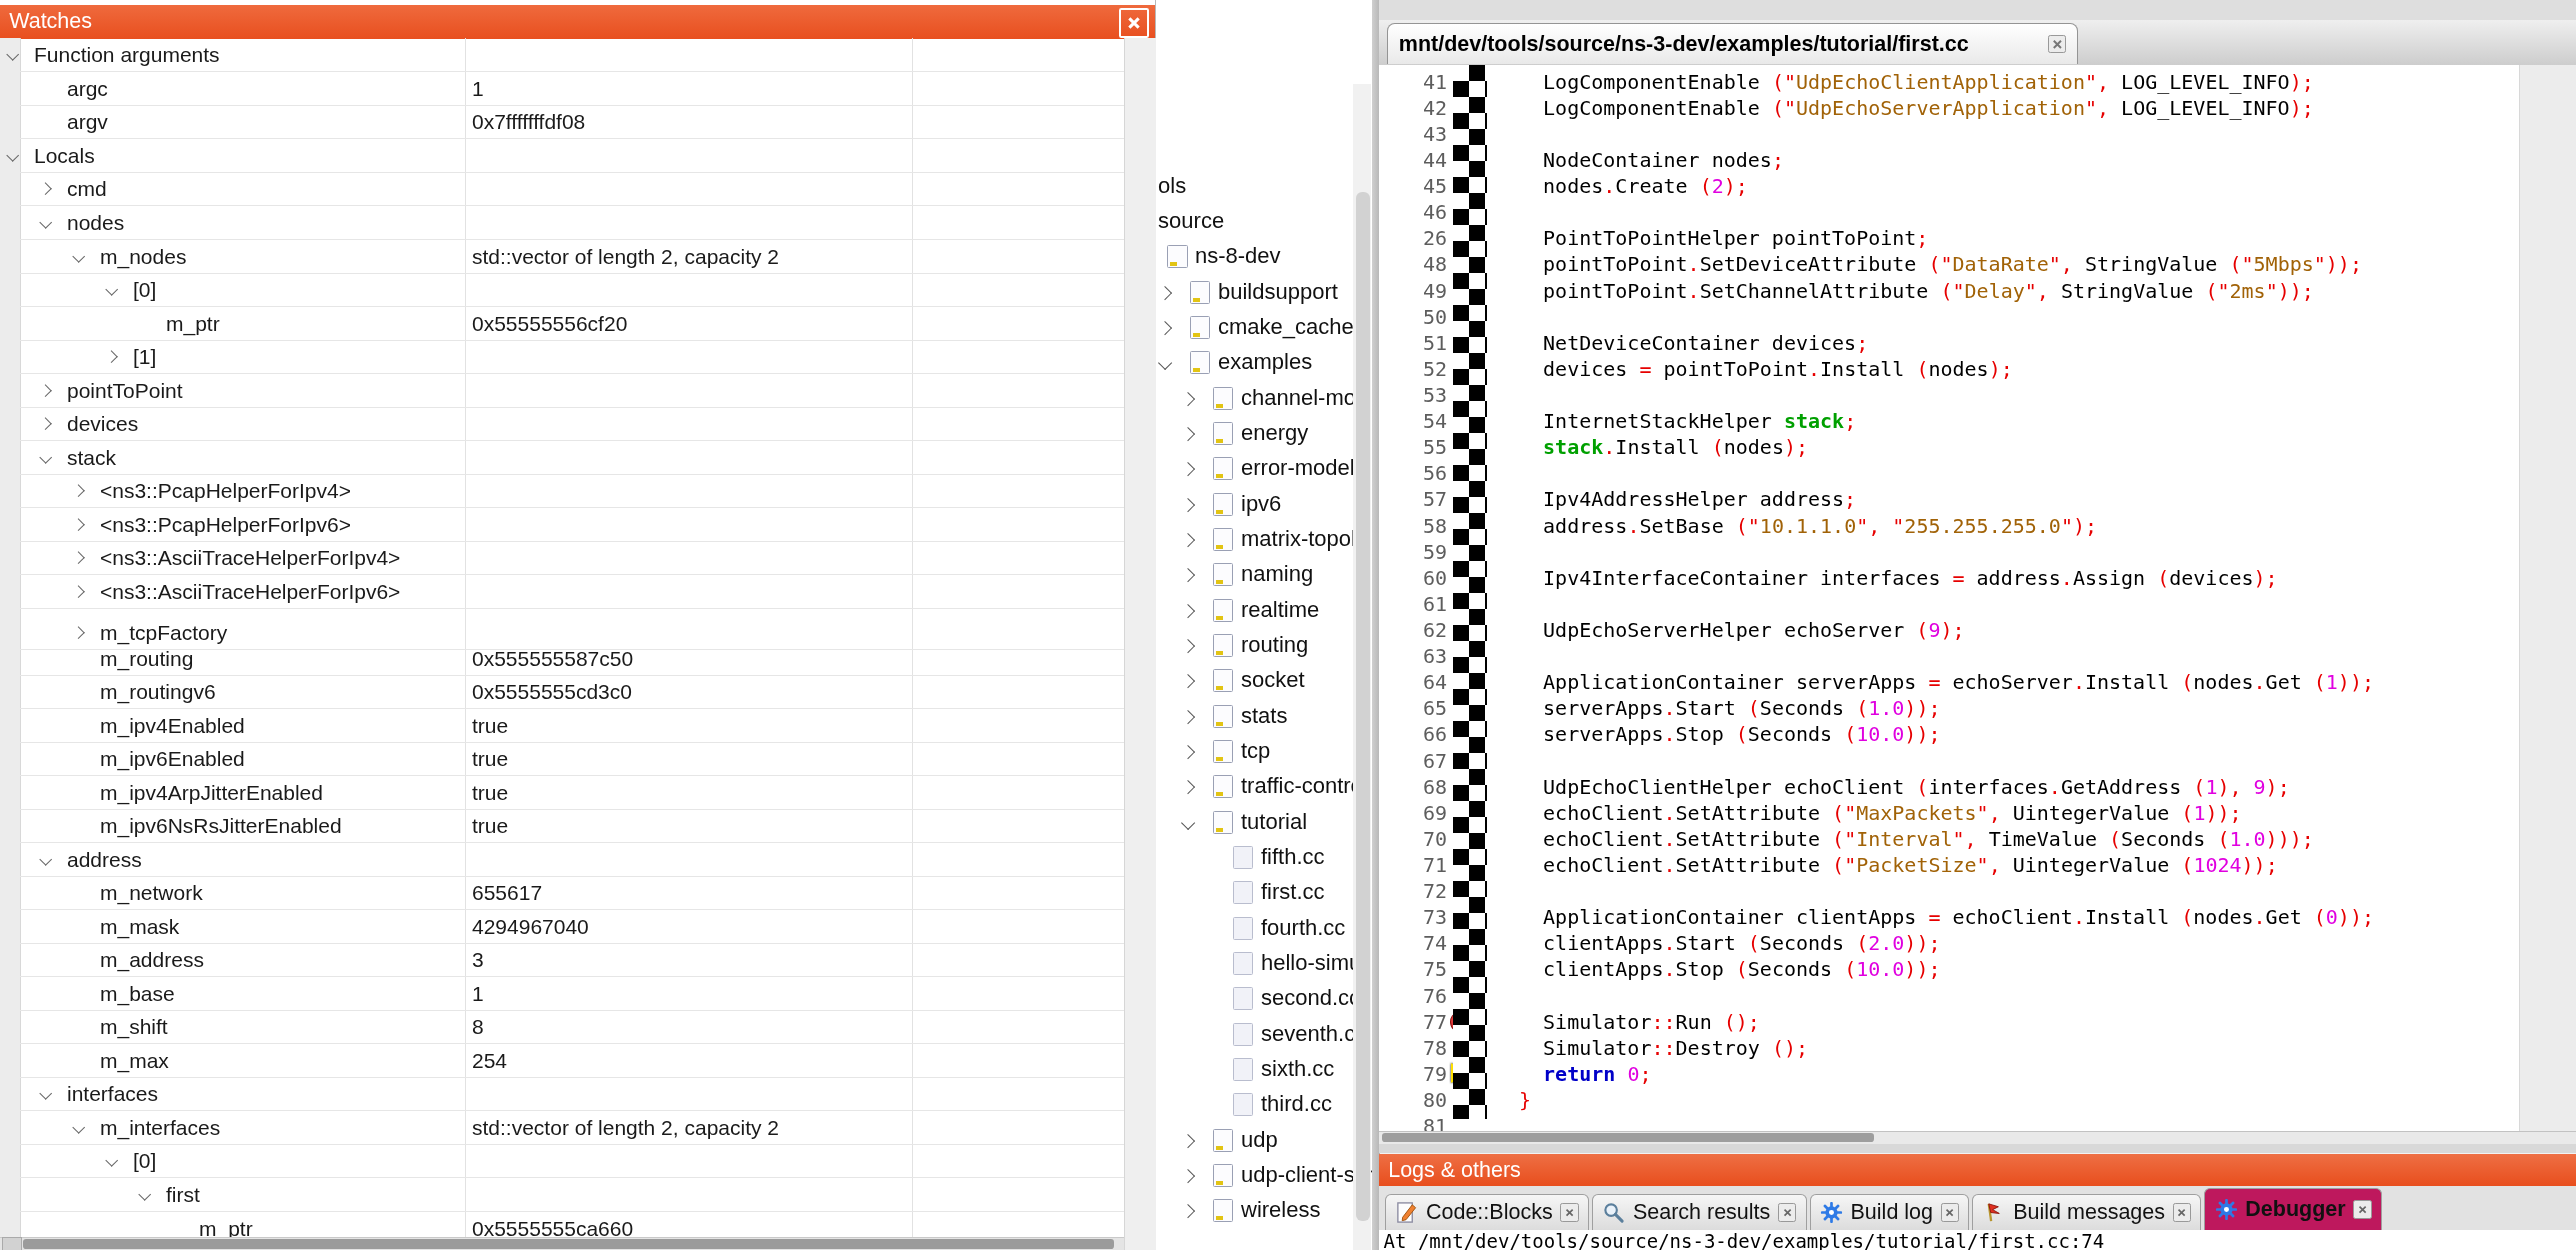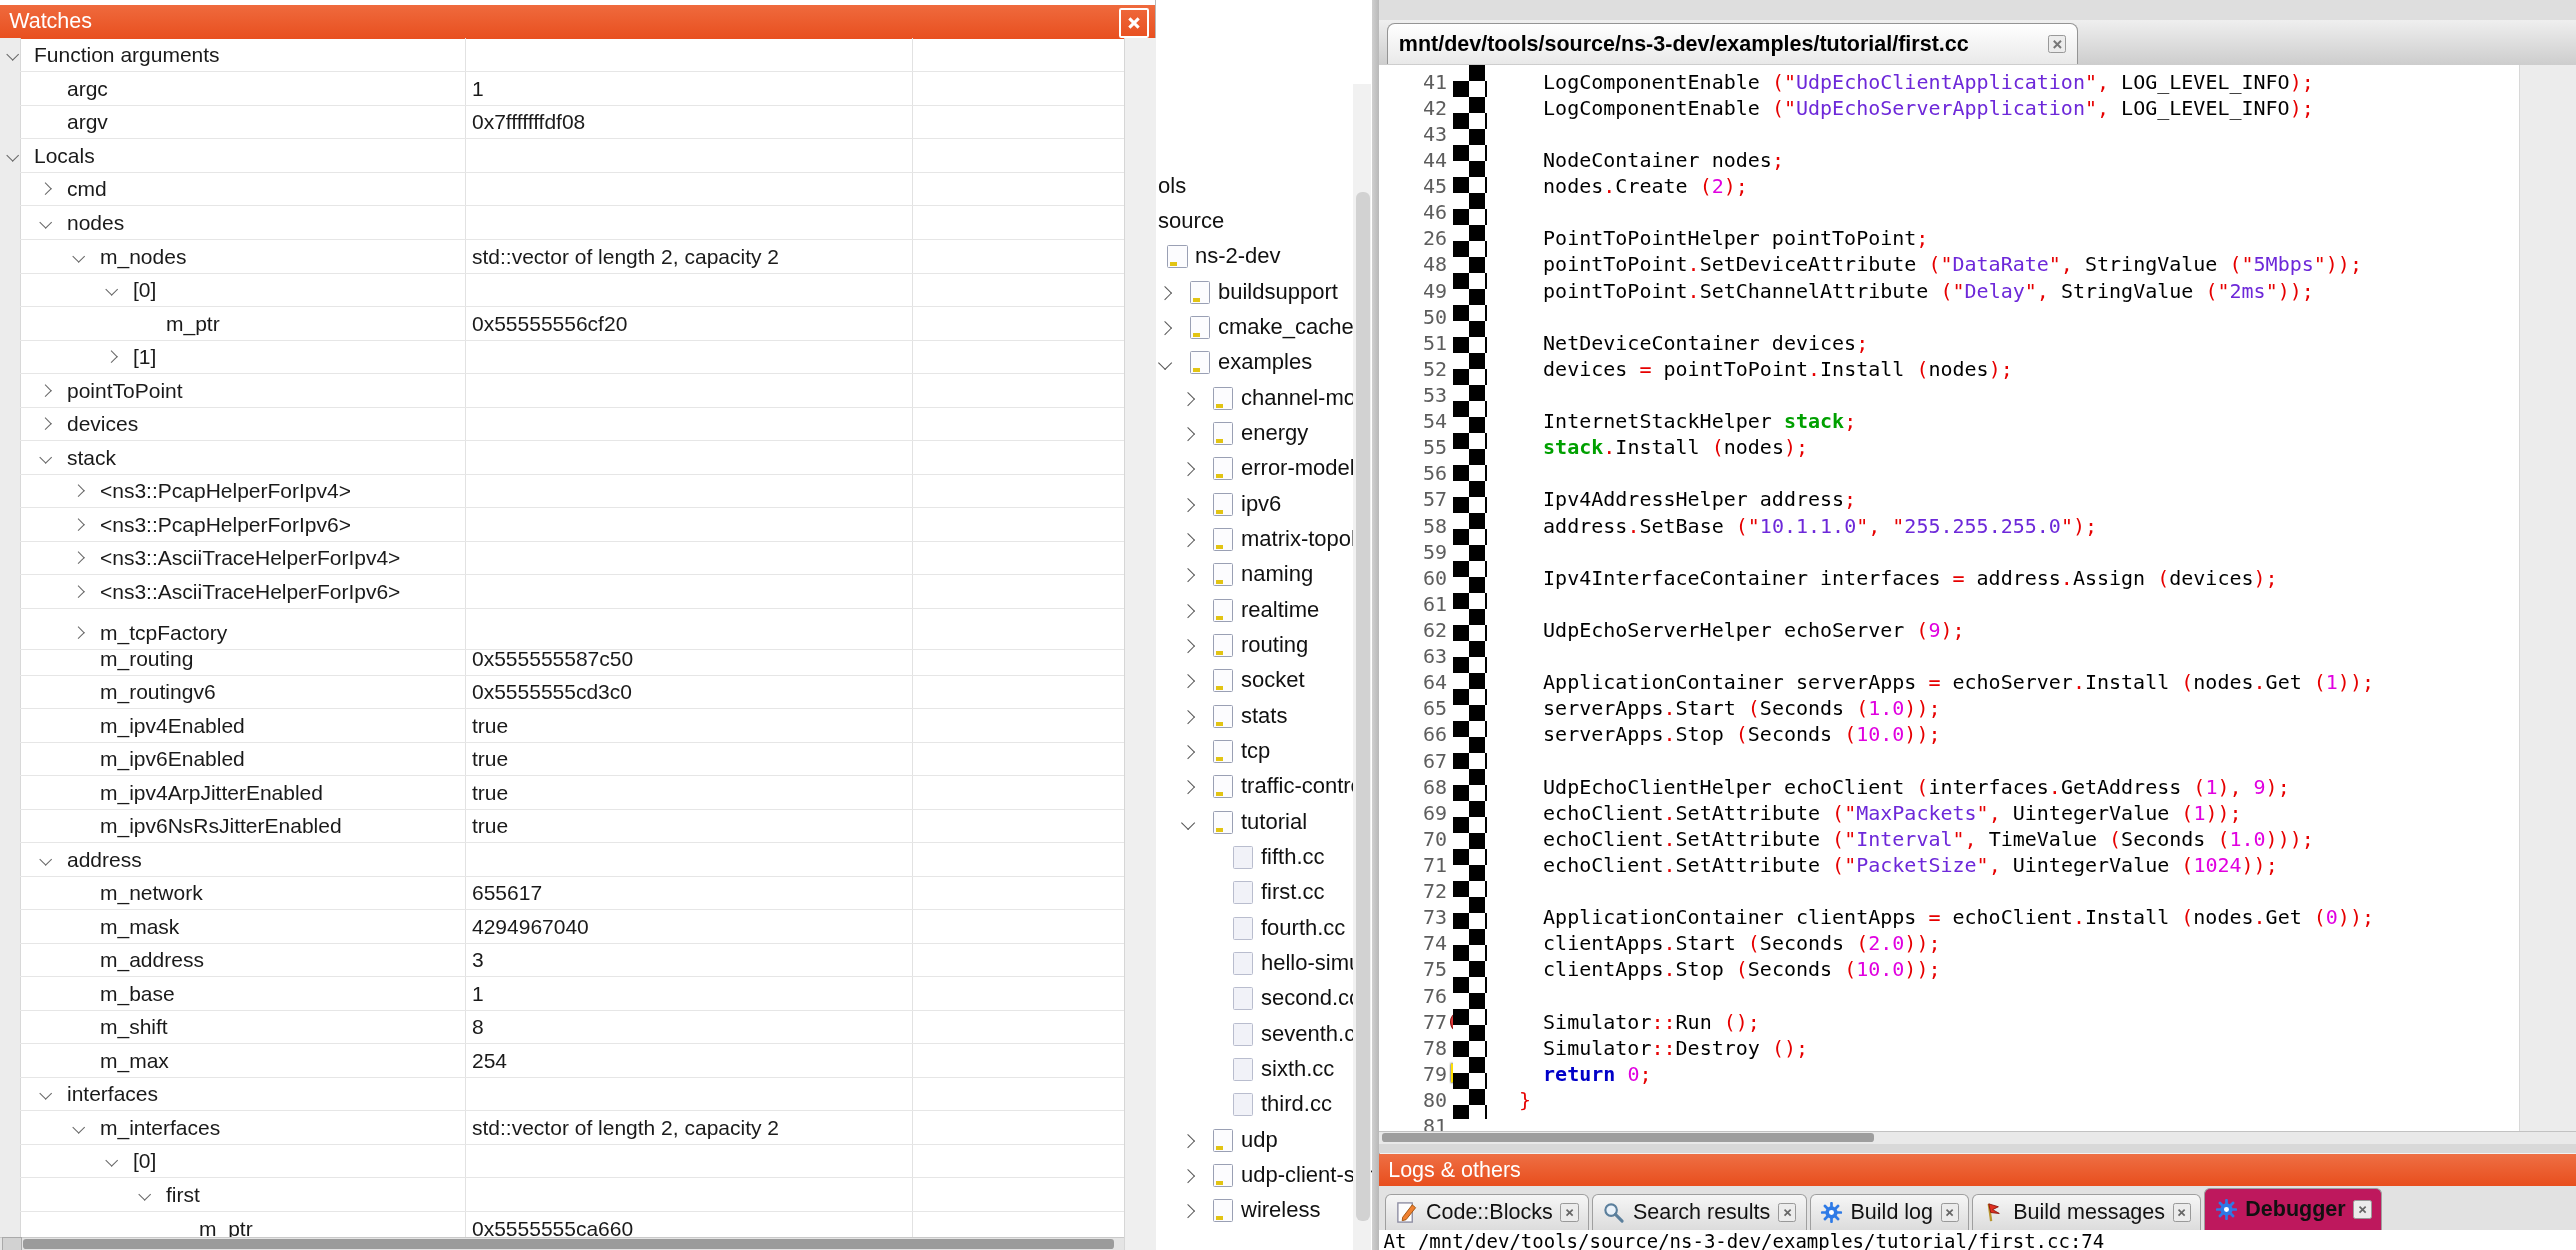--- a/index.html
+++ b/index.html
@@ -57,21 +57,21 @@
   #editor-right-margin{left:2519px;top:65px;width:57px;height:1066px;background:#ececec;border-left:0.8px solid #d8d8d8;}
   .lnum{position:absolute;left:0;width:68px;text-align:right;font-family:"DejaVu Sans Mono",monospace;
         font-size:20px;color:#5d5d5d;}
   #checker{left:1453px;top:65px;width:34px;height:1054px;background-color:#fff;
     background-image:linear-gradient(45deg,#000 25%,transparent 25%,transparent 75%,#000 75%,#000),
                      linear-gradient(45deg,#000 25%,transparent 25%,transparent 75%,#000 75%,#000);
     background-size:32px 32px;background-position:0 0,16px 16px;}
   .codeline{position:absolute;left:140px;white-space:pre;font-family:"DejaVu Sans Mono",monospace;font-size:20px;color:#000;}
   .tk-p{color:#000000;}
   .tk-o{color:#e60000;}
-  .tk-s{color:#6d28d9;}
+  .tk-s{color:#a16207;}
   .tk-n{color:#e000e0;}
   .tk-k{color:#0000c8;font-weight:bold;}
   .tk-g{color:#00a000;font-weight:bold;}
   .bp{position:absolute;width:23px;height:21.5px;border-radius:50%;background:radial-gradient(circle at 7.7px 7px,#f05050,#c81616);
       border:1.5px solid #8d0f0f;box-sizing:border-box;}
   .cur-arrow{position:absolute;width:0;height:0;border-left:18.4px solid #ffe000;border-top:10.8px solid transparent;
              border-bottom:10.8px solid transparent;filter:drop-shadow(0 0 1.2px #000);}
   #code-hscroll{left:1379px;top:1131px;width:1197px;height:14px;background:#e9e9e9;border-top:0.8px solid #c2c2c2;}
   #code-hscroll-thumb{left:1382px;top:1133px;width:492px;height:9.2px;background:#9e9e9e;border-radius:3.1px;}
 
@@ -104,21 +104,21 @@
   </div>
   <div class="abs" id="tree-panel">
       <div class="titem" style="top: 173px; left: 0px; width: 217px;">
         <div style="position: absolute; left: 3.1px; top: 0px;">ols</div>
       </div>
       <div class="titem" style="top: 208px; left: 0px; width: 217px;">
         <div style="position: absolute; left: 3.1px; top: 0px;">source</div>
       </div>
       <div class="titem" style="top: 243px; left: 0px; width: 217px;">
         <div class="ic-proj" style="left: 12.3px;"></div>
-        <div style="position: absolute; left: 40px; top: 0px;">ns-2-dev</div>
+        <div style="position: absolute; left: 40px; top: 0px;">ns-8-dev</div>
       </div>
       <div class="titem" style="top: 279px; left: 0px; width: 217px;">
         <div class="tchev chev closed" style="left: 4.6px; top: 9.2px;"></div>
         <div class="ic-proj" style="left: 35px;"></div>
         <div style="position: absolute; left: 63px; top: 0px;">buildsupport</div>
       </div>
       <div class="titem" style="top: 314px; left: 0px; width: 217px;">
         <div class="tchev chev closed" style="left: 4.6px; top: 9.2px;"></div>
         <div class="ic-proj" style="left: 35px;"></div>
         <div style="position: absolute; left: 63px; top: 0px;">cmake_cache</div>

